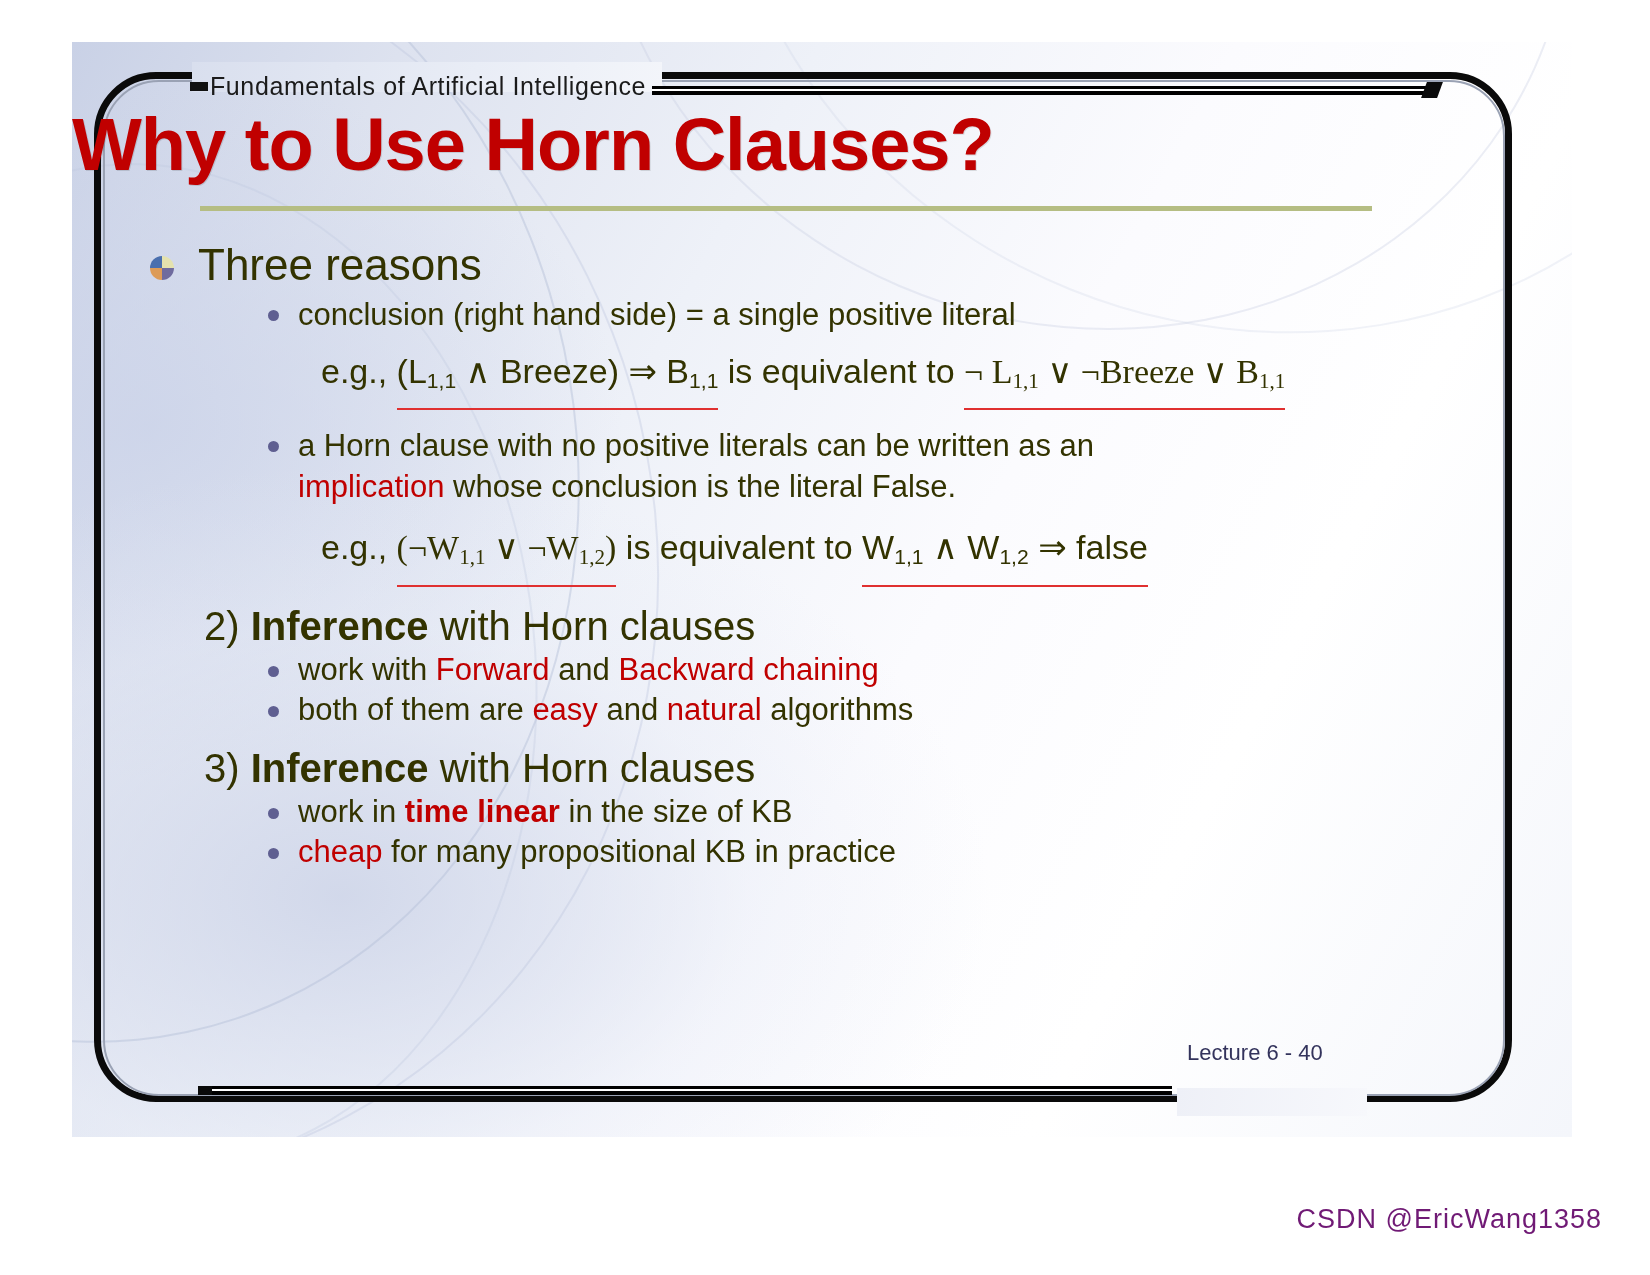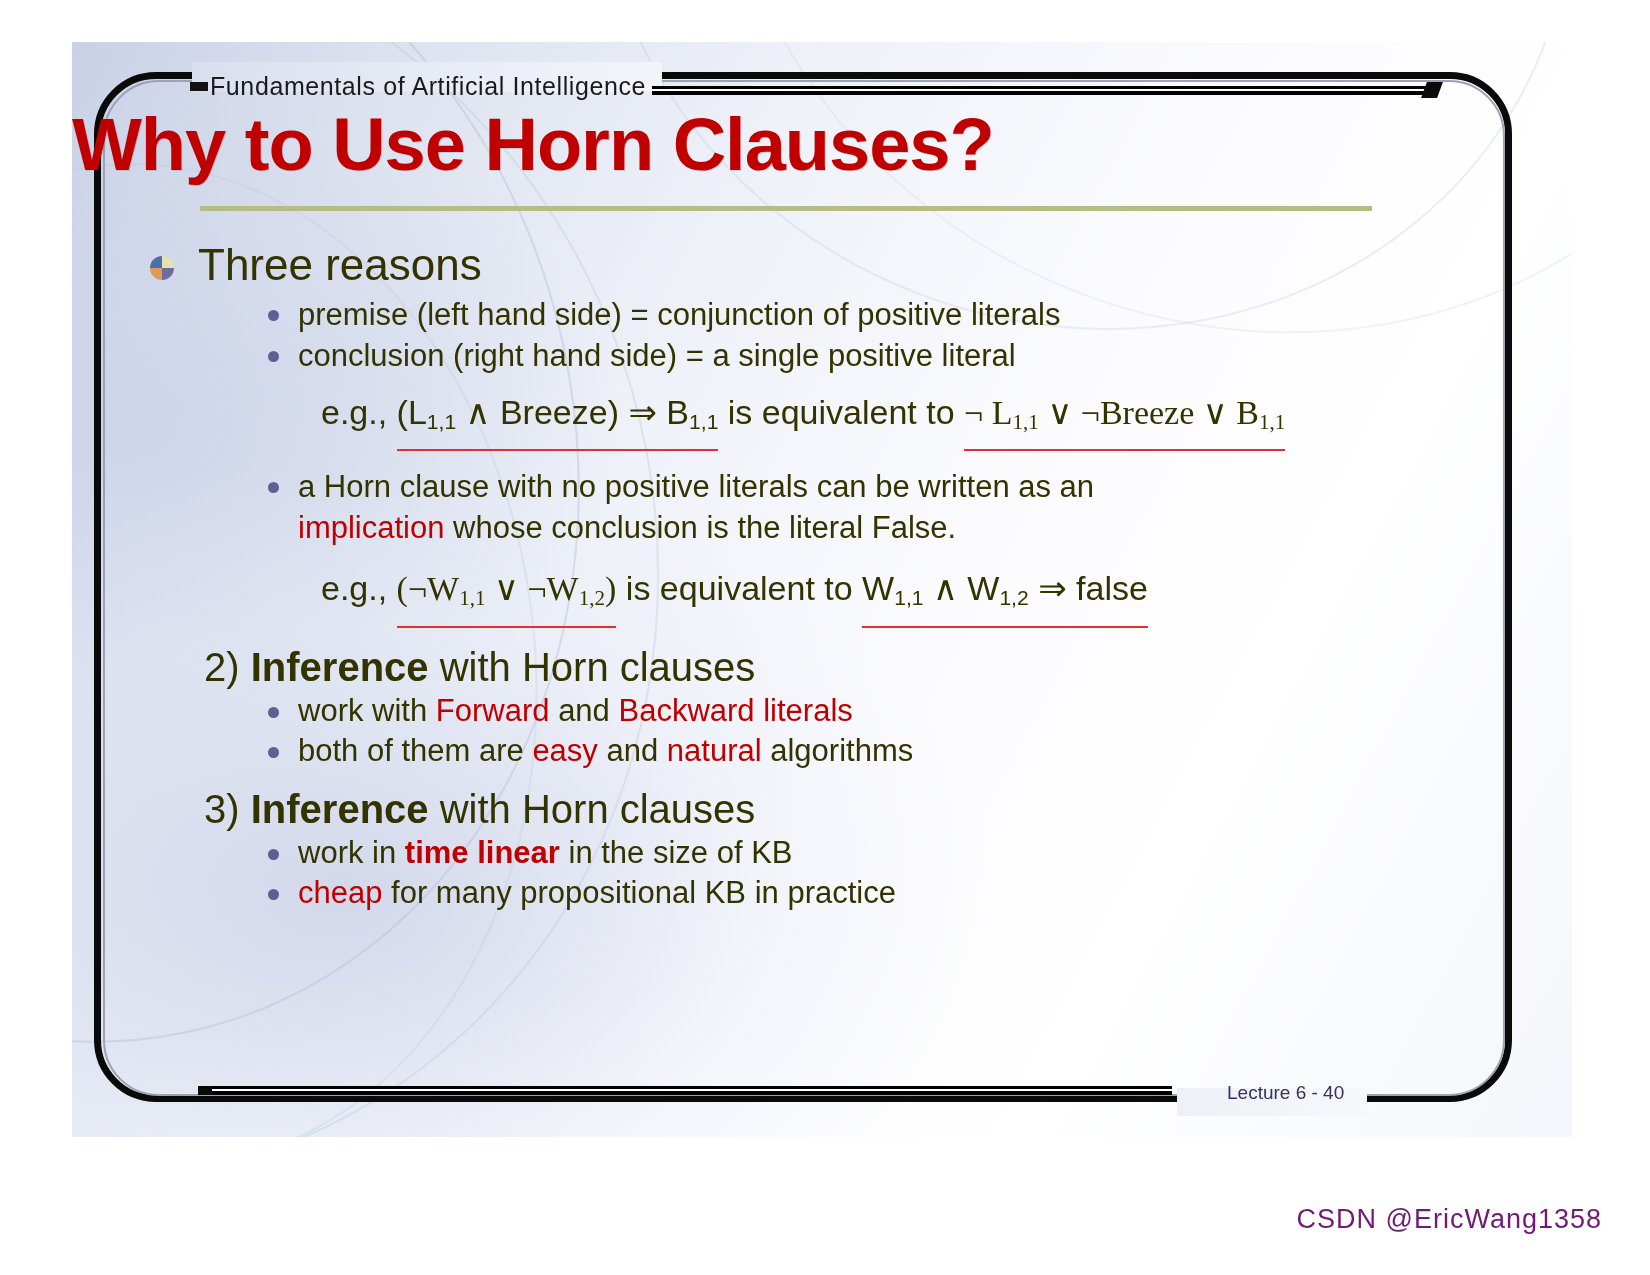--- a/index.html
+++ b/index.html
@@ -257,25 +257,24 @@
     position: absolute;
     left: 126px;
     top: 1044px;
     width: 16px;
     height: 9px;
     background: #0a0a0a;
   }
   #footer-text {
     position: absolute;
     left: 1115px;
-    top: 1040px;
-    font-size: 19px;
+    top: 998px;
+    font-size: 22px;
     color: #33335c;
     white-space: nowrap;
-    margin-left: 40px;
   }
 
   
   #watermark {
     position: absolute;
     right: 48px;
     bottom: 40px;
     font-size: 27px;
     color: #701a75;
     letter-spacing: 1px;
@@ -314,24 +313,20 @@
         <span class="quad-bullet">
           <i class="q-tl"></i>
             <i class="q-tr"></i>
             <i class="q-bl"></i>
             <i class="q-br"></i>
         </span>
         <span>Three reasons</span>
       </div>
 
 
-      <div class="lvl3">
-        <span class="dot"></span>
-        <span>premise (left hand side) = conjunction of positive literals</span>
-      </div>
 
       <div class="lvl3">
         <span class="dot"></span>
         <span>conclusion (right hand side) = a single positive literal</span>
       </div>
 
       <div class="eg" style="padding-top:14px;">
         <span>e.g., </span><span class="uline"><span>(L</span><span class="sub">1,1</span><span> ∧ Breeze) ⇒ B</span><span class="sub">1,1</span></span><span> is equivalent to </span><span class="uline serif"><span>¬ L</span><span class="sub">1,1</span><span> ∨ ¬Breeze ∨ B</span><span class="sub">1,1</span></span>
       </div>
 
@@ -345,21 +340,21 @@
         <span>e.g., </span><span class="uline"><span class="serif">(¬W</span><span class="sub serif">1,1</span><span class="serif"> ∨ ¬W</span><span class="sub serif">1,2</span><span class="serif">)</span></span><span> is equivalent to </span><span class="uline"><span>W</span><span class="sub">1,1</span><span> ∧ W</span><span class="sub">1,2</span><span> ⇒ false</span></span>
       </div>
 
       <div class="lvl2" style="padding-top:22px;">
         <span class="num">2)</span>
         <span class="bold">Inference</span><span> with Horn clauses</span>
       </div>
 
       <div class="lvl3 tight">
         <span class="dot"></span>
-        <span>work with </span><span class="red">Forward</span><span> and </span><span class="red">Backward literals</span><span></span>
+        <span>work with </span><span class="red">Forward</span><span> and </span><span class="red">Backward chaining</span><span></span>
       </div>
 
       <div class="lvl3 tight">
         <span class="dot"></span>
         <span>both of them are </span><span class="red">easy</span><span> and </span><span class="red">natural</span><span> algorithms</span>
       </div>
 
       <div class="lvl2" style="padding-top:14px;">
         <span class="num">3)</span>
         <span class="bold">Inference</span><span> with Horn clauses</span>

